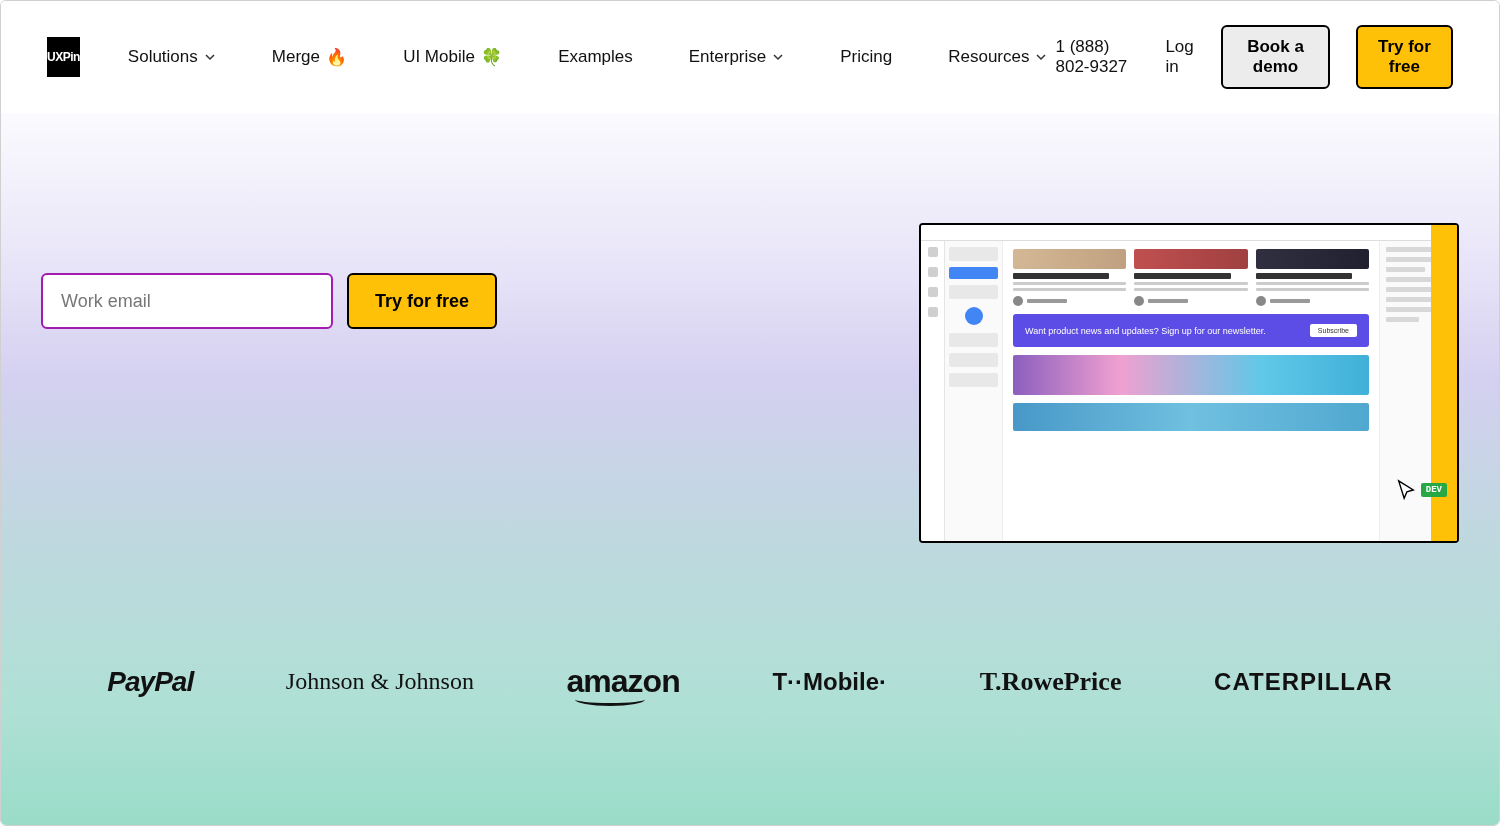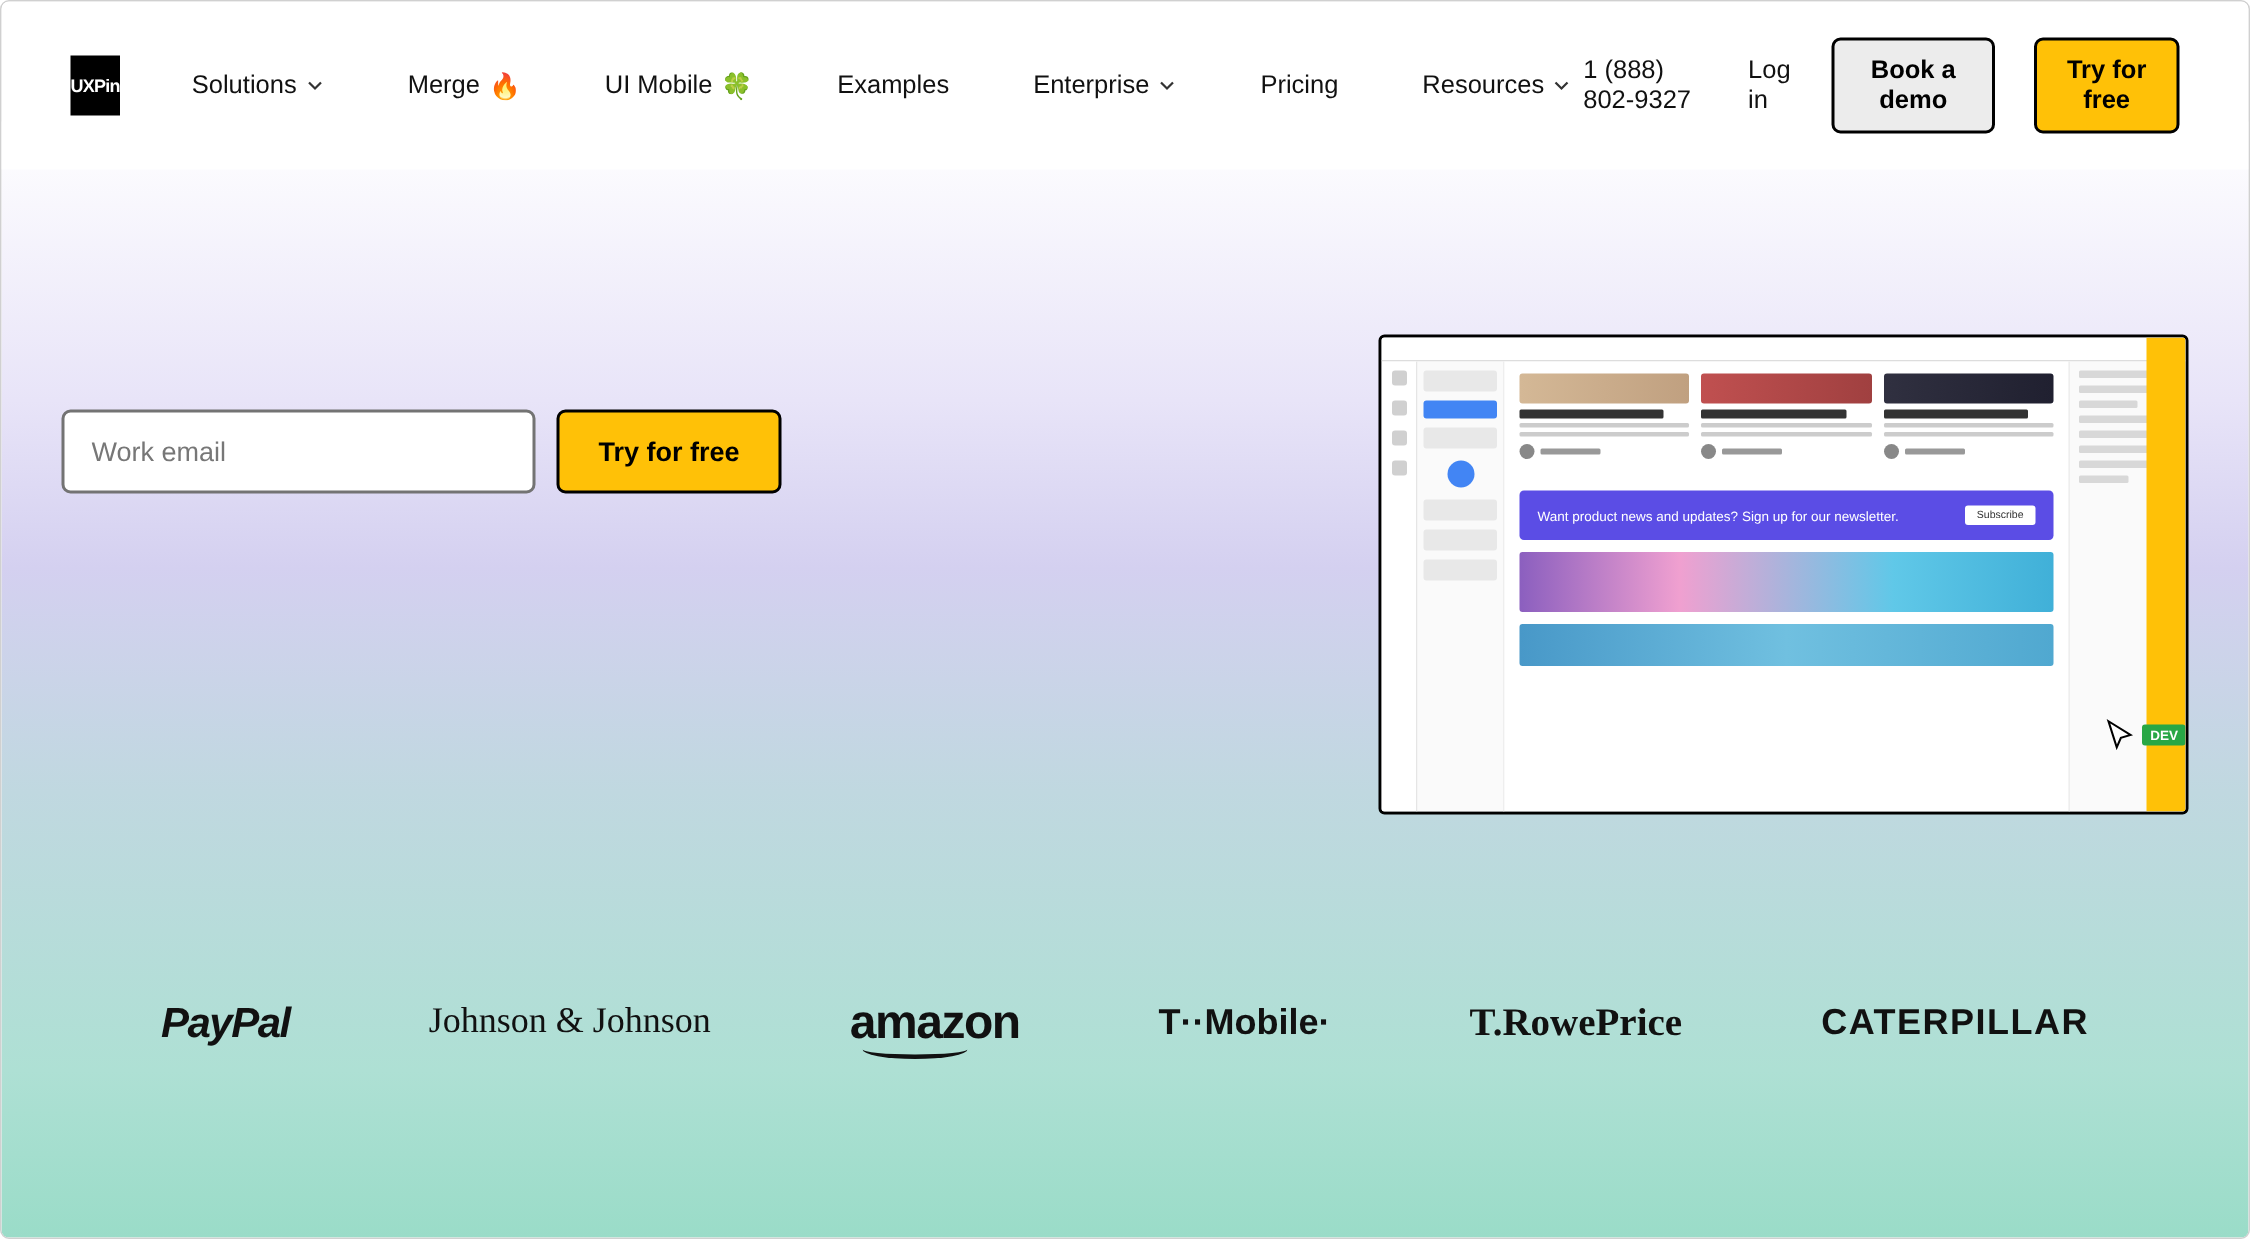--- a/index.html
+++ b/index.html
@@ -17,21 +17,21 @@
 .phone { font-size: 17px; color: #111; }
 .login { font-size: 17px; color: #111; cursor: pointer; }
 .btn-demo { border: 2px solid #000; background: #ececec; color: #000; padding: 10px 18px; font-size: 17px; font-weight: 700; border-radius: 6px; cursor: pointer; }
 .btn-try { border: 2px solid #000; background: #ffc107; color: #000; padding: 10px 18px; font-size: 17px; font-weight: 700; border-radius: 6px; cursor: pointer; }
 
 .hero { position: relative; z-index: 1; display: flex; padding: 110px 40px 0 40px; gap: 40px; }
 .hero-left { flex: 0 0 690px; }
 .hero-title { font-size: 56px; font-weight: 700; line-height: 1.28; color: #111; letter-spacing: -0.5px; }
 .hero-sub { margin-top: 40px; font-size: 22px; line-height: 1.75; color: #222; max-width: 600px; }
 .signup { margin-top: 50px; display: flex; gap: 14px; }
-.email-input { width: 316px; height: 56px; border: 2px solid #737373; border-radius: 6px; background: #fff; padding: 0 18px; font-size: 18px; color: #666; }
+.email-input { width: 292px; height: 56px; border: 2px solid #a21caf; border-radius: 6px; background: #fff; padding: 0 18px; font-size: 18px; color: #666; }
 .email-input::placeholder { color: #777; }
 .btn-try2 { border: 2px solid #000; background: #ffc107; color: #000; padding: 0 26px; height: 56px; font-size: 18px; font-weight: 700; border-radius: 6px; cursor: pointer; }
 
 .hero-right { flex: 1; position: relative; }
 .app-shot { width: 540px; height: 320px; border: 2px solid #000; border-radius: 4px; background: #f5f5f7; position: relative; overflow: hidden; margin-left: auto; }
 .app-yellow { position: absolute; right: 0; top: 0; bottom: 0; width: 26px; background: #ffc107; }
 .app-header { height: 16px; background: #fff; border-bottom: 1px solid #ddd; }
 .app-body { display: flex; height: calc(100% - 16px); }
 .app-left-rail { width: 24px; background: #fff; border-right: 1px solid #e5e5e5; display: flex; flex-direction: column; align-items: center; padding-top: 6px; gap: 10px; }
 .rail-dot { width: 10px; height: 10px; background: #d0d0d0; border-radius: 2px; }
@@ -41,27 +41,27 @@
 .sb-circle { width: 18px; height: 18px; background: #4285f4; border-radius: 50%; margin: 2px auto; }
 .app-canvas { flex: 1; background: #fff; padding: 8px 10px; display: flex; flex-direction: column; gap: 8px; }
 .canvas-cards { display: flex; gap: 8px; }
 .canvas-card { flex: 1; }
 .cc-img { height: 20px; background: linear-gradient(90deg,#d4b896,#c0a080); border-radius: 2px; }
 .cc-title { height: 6px; background: #333; margin-top: 4px; width: 85%; border-radius: 1px; }
 .cc-line { height: 3px; background: #ccc; margin-top: 3px; border-radius: 1px; }
 .cc-avatar { display: flex; gap: 4px; margin-top: 5px; align-items: center; }
 .cc-av { width: 10px; height: 10px; background: #888; border-radius: 50%; }
 .cc-name { height: 4px; background: #999; width: 40px; border-radius: 1px; }
-.canvas-banner { background: #5b4de5; color: #fff; padding: 10px 12px; border-radius: 3px; font-size: 9px; display: flex; justify-content: space-between; align-items: center; margin-top: 13px; }
+.canvas-banner { background: #5b4de5; color: #fff; padding: 10px 12px; border-radius: 3px; font-size: 9px; display: flex; justify-content: space-between; align-items: center; }
 .cb-btn { background: #fff; color: #333; padding: 3px 8px; border-radius: 2px; font-size: 7px; }
 .canvas-imgrow { height: 40px; background: linear-gradient(90deg, #8b5fbf 0%, #f0a0d0 30%, #60c8e8 70%, #40b0d8 100%); border-radius: 2px; }
 .canvas-imgrow2 { height: 28px; background: linear-gradient(90deg, #4898c8, #70c0e0, #50a8d0); border-radius: 2px; }
 .app-rightpanel { width: 78px; background: #fafafa; border-left: 1px solid #eee; padding: 6px; display: flex; flex-direction: column; gap: 5px; }
 .rp-line { height: 5px; background: #d8d8d8; border-radius: 1px; }
-.cursor-badge { position: absolute; right: 0; bottom: 40px; display: flex; align-items: center; gap: 4px; }
+.cursor-badge { position: absolute; right: 10px; bottom: 40px; display: flex; align-items: center; gap: 4px; font-family: Liberation Mono, monospace; }
 .cursor-badge svg { width: 22px; height: 22px; }
 .dev-tag { background: #28a745; color: #fff; font-size: 9px; font-weight: 700; padding: 2px 5px; border-radius: 2px; }
 
 .logos { position: relative; z-index: 1; display: flex; justify-content: space-around; align-items: center; padding: 0 60px; margin-top: 120px; }
 .logo-item { font-weight: 800; color: #111; }
 .paypal { font-size: 28px; font-style: italic; font-family: Verdana, sans-serif; letter-spacing: -1px; }
 .jnj { font-size: 24px; font-family: 'Brush Script MT', cursive; font-weight: 400; }
 .amazon { font-size: 32px; font-weight: 900; letter-spacing: -1px; position: relative; }
 .amazon::after { content: ''; position: absolute; left: 8px; right: 35px; bottom: -6px; height: 10px; border-bottom: 3px solid #111; border-radius: 0 0 50% 50%; }
 .tmobile { font-size: 24px; font-weight: 700; }

